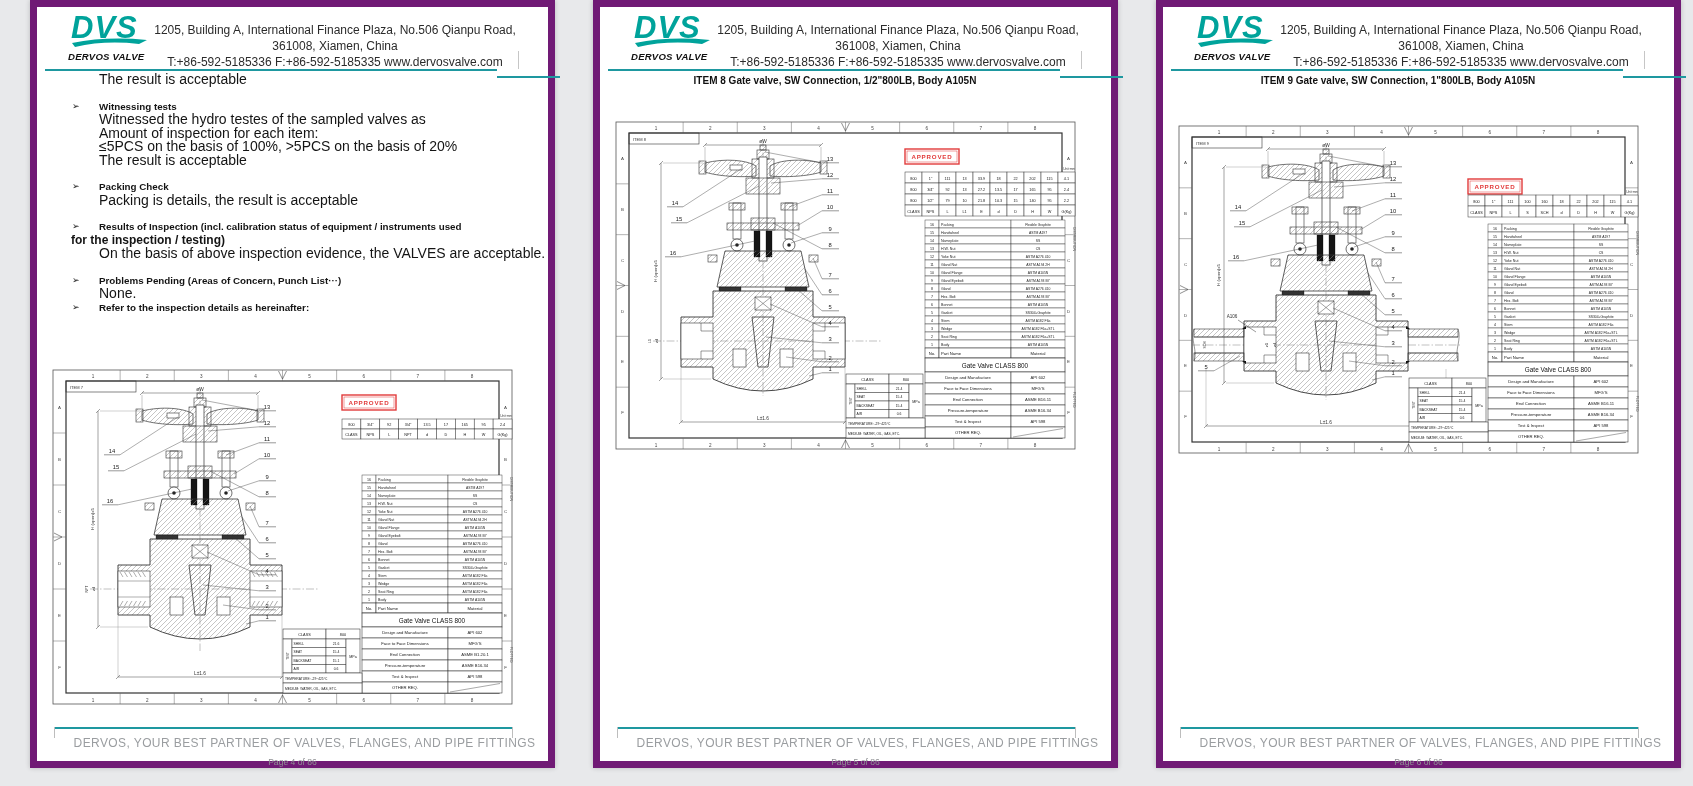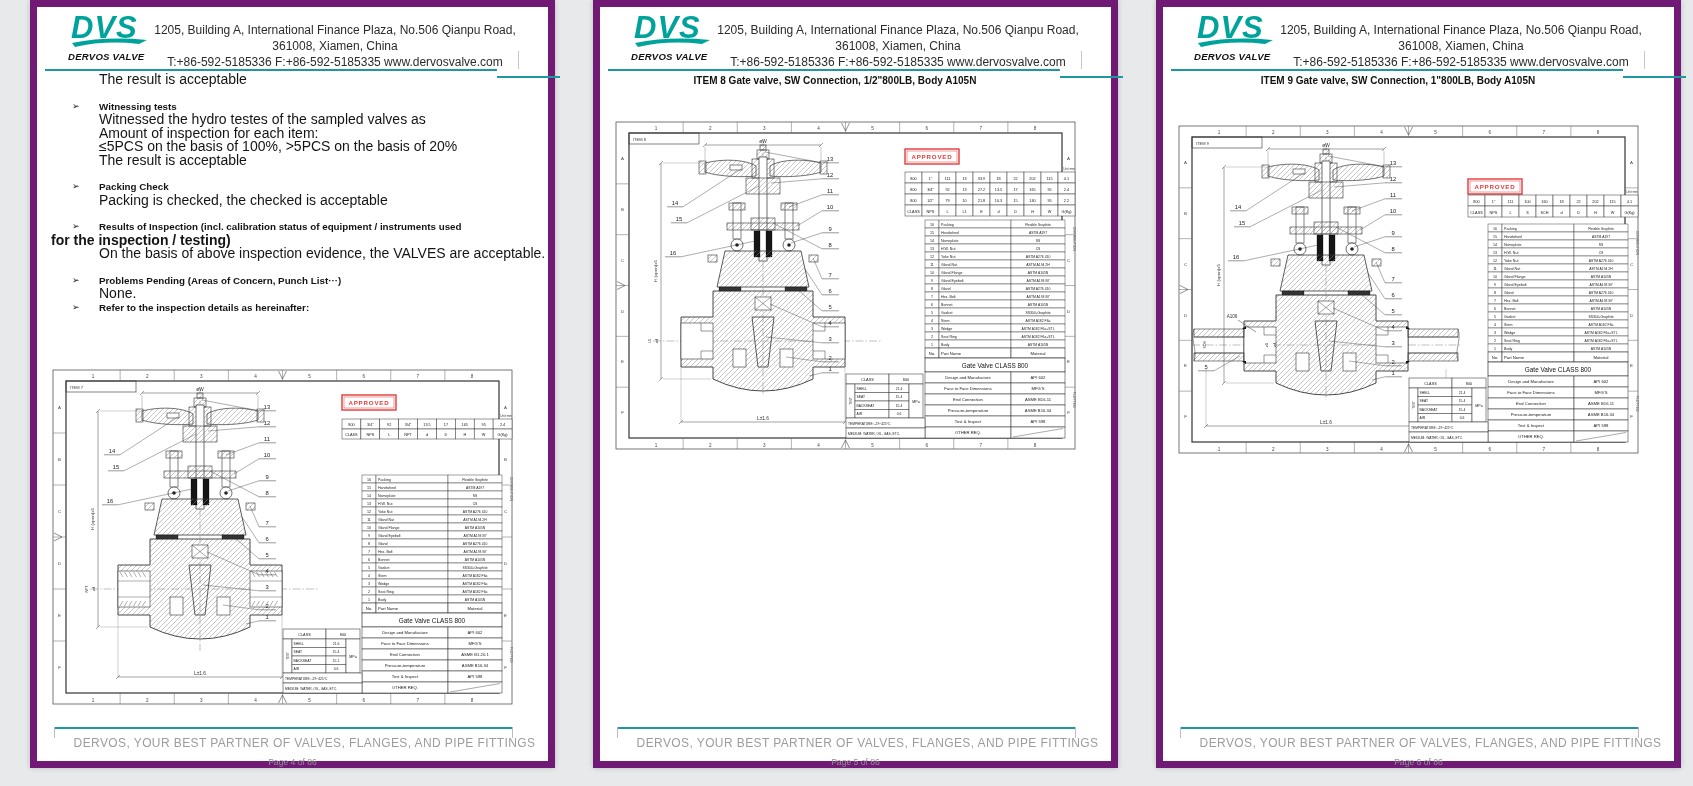--- a/index.html
+++ b/index.html
@@ -16,21 +16,21 @@
         font-size:12px;color:#2b2b2b;line-height:16px}
   .hline{position:absolute;left:8px;top:62px;width:452px;height:2px;background:#1E98A0}
   .hline2{position:absolute;left:460px;top:69px;width:63px;height:2px;background:#1E98A0}
   .htick{position:absolute;left:481px;top:44px;width:1px;height:18px;background:#c6c6c6}
 
   .bodytext{position:absolute;left:0;top:66px;width:480px;color:#141414}
   .bt-plain{font-size:14px;line-height:13.5px;margin-left:62px;white-space:nowrap}
   .bt-bullet{font-size:9.8px;font-weight:bold;line-height:13.5px;margin-left:35px;display:flex}
   .bt-bullet .arr{font-family:"DejaVu Sans",sans-serif;font-weight:normal;font-size:9px;width:27px;flex:none}
   .bt-bullet .btx{white-space:nowrap}
-  .bt-cont{font-size:14px;font-weight:bold;line-height:13.5px;margin-left:14px;white-space:nowrap}
+  .bt-cont{font-size:12px;font-weight:bold;line-height:13.5px;margin-left:34px;white-space:nowrap}
   .bt-center{font-size:10px;font-weight:bold;line-height:14px;text-align:center;width:470px;margin-top:1px}
   .bt-space{height:13px}
 
   .item-title{position:absolute;top:68px;left:0;width:470px;text-align:center;
               font-size:10px;font-weight:bold;color:#111}
   .drawing-host{position:absolute;left:13px}
   .p0 .drawing-host{top:360px}
   .p1 .drawing-host{top:112px}
   .p2 .drawing-host{top:116px}
 
@@ -71,21 +71,21 @@
         </div>
         <div class="bt-plain">Witnessed the hydro testes of the sampled valves as</div>
         <div class="bt-plain">Amount of inspection for each item:</div>
         <div class="bt-plain">≤5PCS on the basis of 100%,    &gt;5PCS on the basis of 20%</div>
         <div class="bt-plain">The result is acceptable</div>
         <div class="bt-space"></div>
         <div class="bt-bullet">
           <span class="arr">➢</span>
           <span class="btx">Packing Check</span>
         </div>
-        <div class="bt-plain">Packing is checked, the checked is acceptable</div>
+        <div class="bt-plain">Packing is details, the result is acceptable</div>
         <div class="bt-space"></div>
         <div class="bt-bullet">
           <span class="arr">➢</span>
           <span class="btx">Results of Inspection (incl. calibration status of equipment / instruments used</span>
         </div>
         <div class="bt-cont">for the inspection / testing)</div>
         <div class="bt-plain">On the basis of above inspection evidence, the VALVES are acceptable.</div>
         <div class="bt-space"></div>
         <div class="bt-bullet">
           <span class="arr">➢</span>

